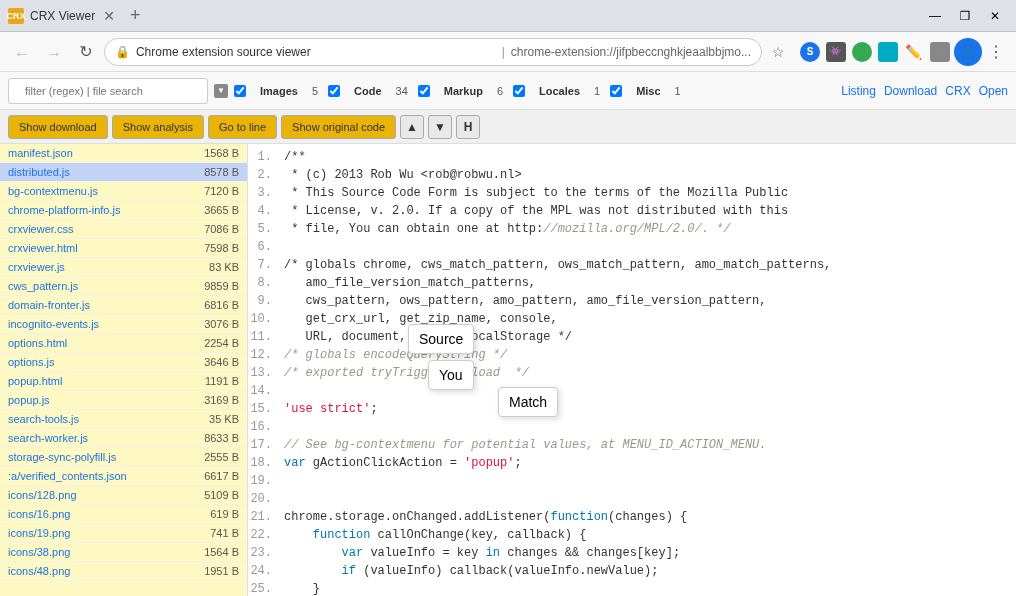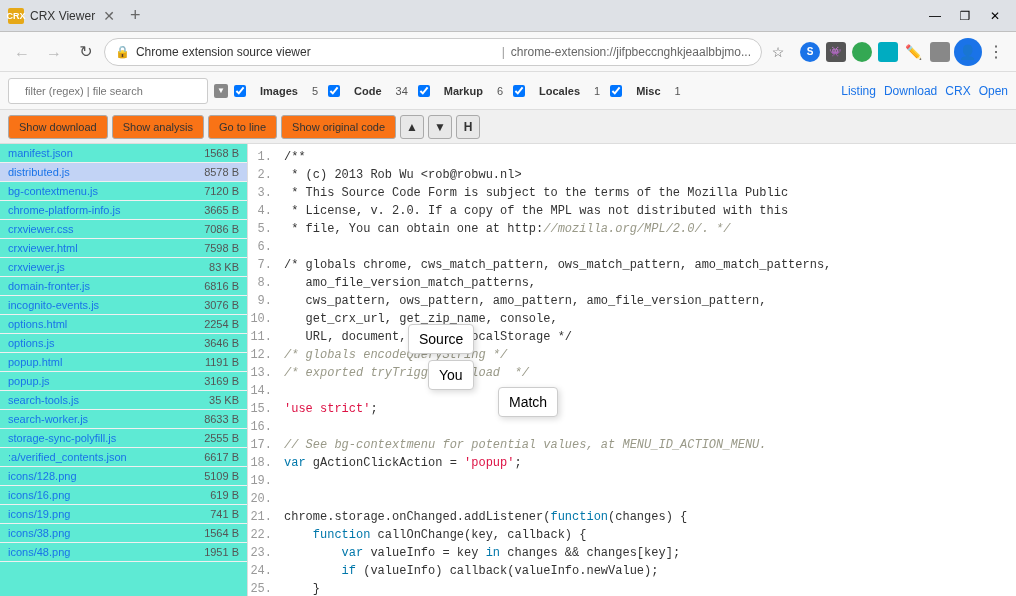--- a/index.html
+++ b/index.html
@@ -95,21 +95,21 @@
       display: flex;
       align-items: center;
       padding: 0 8px;
       gap: 4px;
       border-bottom: 1px solid #ddd;
     }
     .action-btn {
       height: 24px;
       padding: 0 10px;
       border: 1px solid #aaa;
-      background: #f97316;
+      background: #eab308;
       border-radius: 3px;
       font-size: 11px;
       cursor: pointer;
       color: #333;
     }
     .nav-arrow {
       width: 24px;
       height: 24px;
       border: 1px solid #aaa;
       background: #e8e8e8;
@@ -138,21 +138,21 @@
 
     
     .main-content {
       display: flex;
       height: calc(596px - 32px - 40px - 38px - 34px);
     }
 
     
     .sidebar {
       width: 248px;
-      background: #5eead4;
+      background: #fef9c3;
       border-right: 1px solid #ddd;
       overflow-y: auto;
       flex-shrink: 0;
     }
     .sidebar-item {
       display: flex;
       justify-content: space-between;
       align-items: center;
       padding: 3px 8px;
       cursor: pointer;
@@ -349,20 +349,24 @@
   </div>
         <div class="sidebar-item">
     <span class="sidebar-item-name">crxviewer.html</span>
     <span class="sidebar-item-size">7598 B</span>
   </div>
         <div class="sidebar-item">
     <span class="sidebar-item-name">crxviewer.js</span>
     <span class="sidebar-item-size">83 KB</span>
   </div>
         <div class="sidebar-item">
+    <span class="sidebar-item-name">cws_pattern.js</span>
+    <span class="sidebar-item-size">9859 B</span>
+  </div>
+        <div class="sidebar-item">
     <span class="sidebar-item-name">domain-fronter.js</span>
     <span class="sidebar-item-size">6816 B</span>
   </div>
         <div class="sidebar-item">
     <span class="sidebar-item-name">incognito-events.js</span>
     <span class="sidebar-item-size">3076 B</span>
   </div>
         <div class="sidebar-item">
     <span class="sidebar-item-name">options.html</span>
     <span class="sidebar-item-size">2254 B</span>

